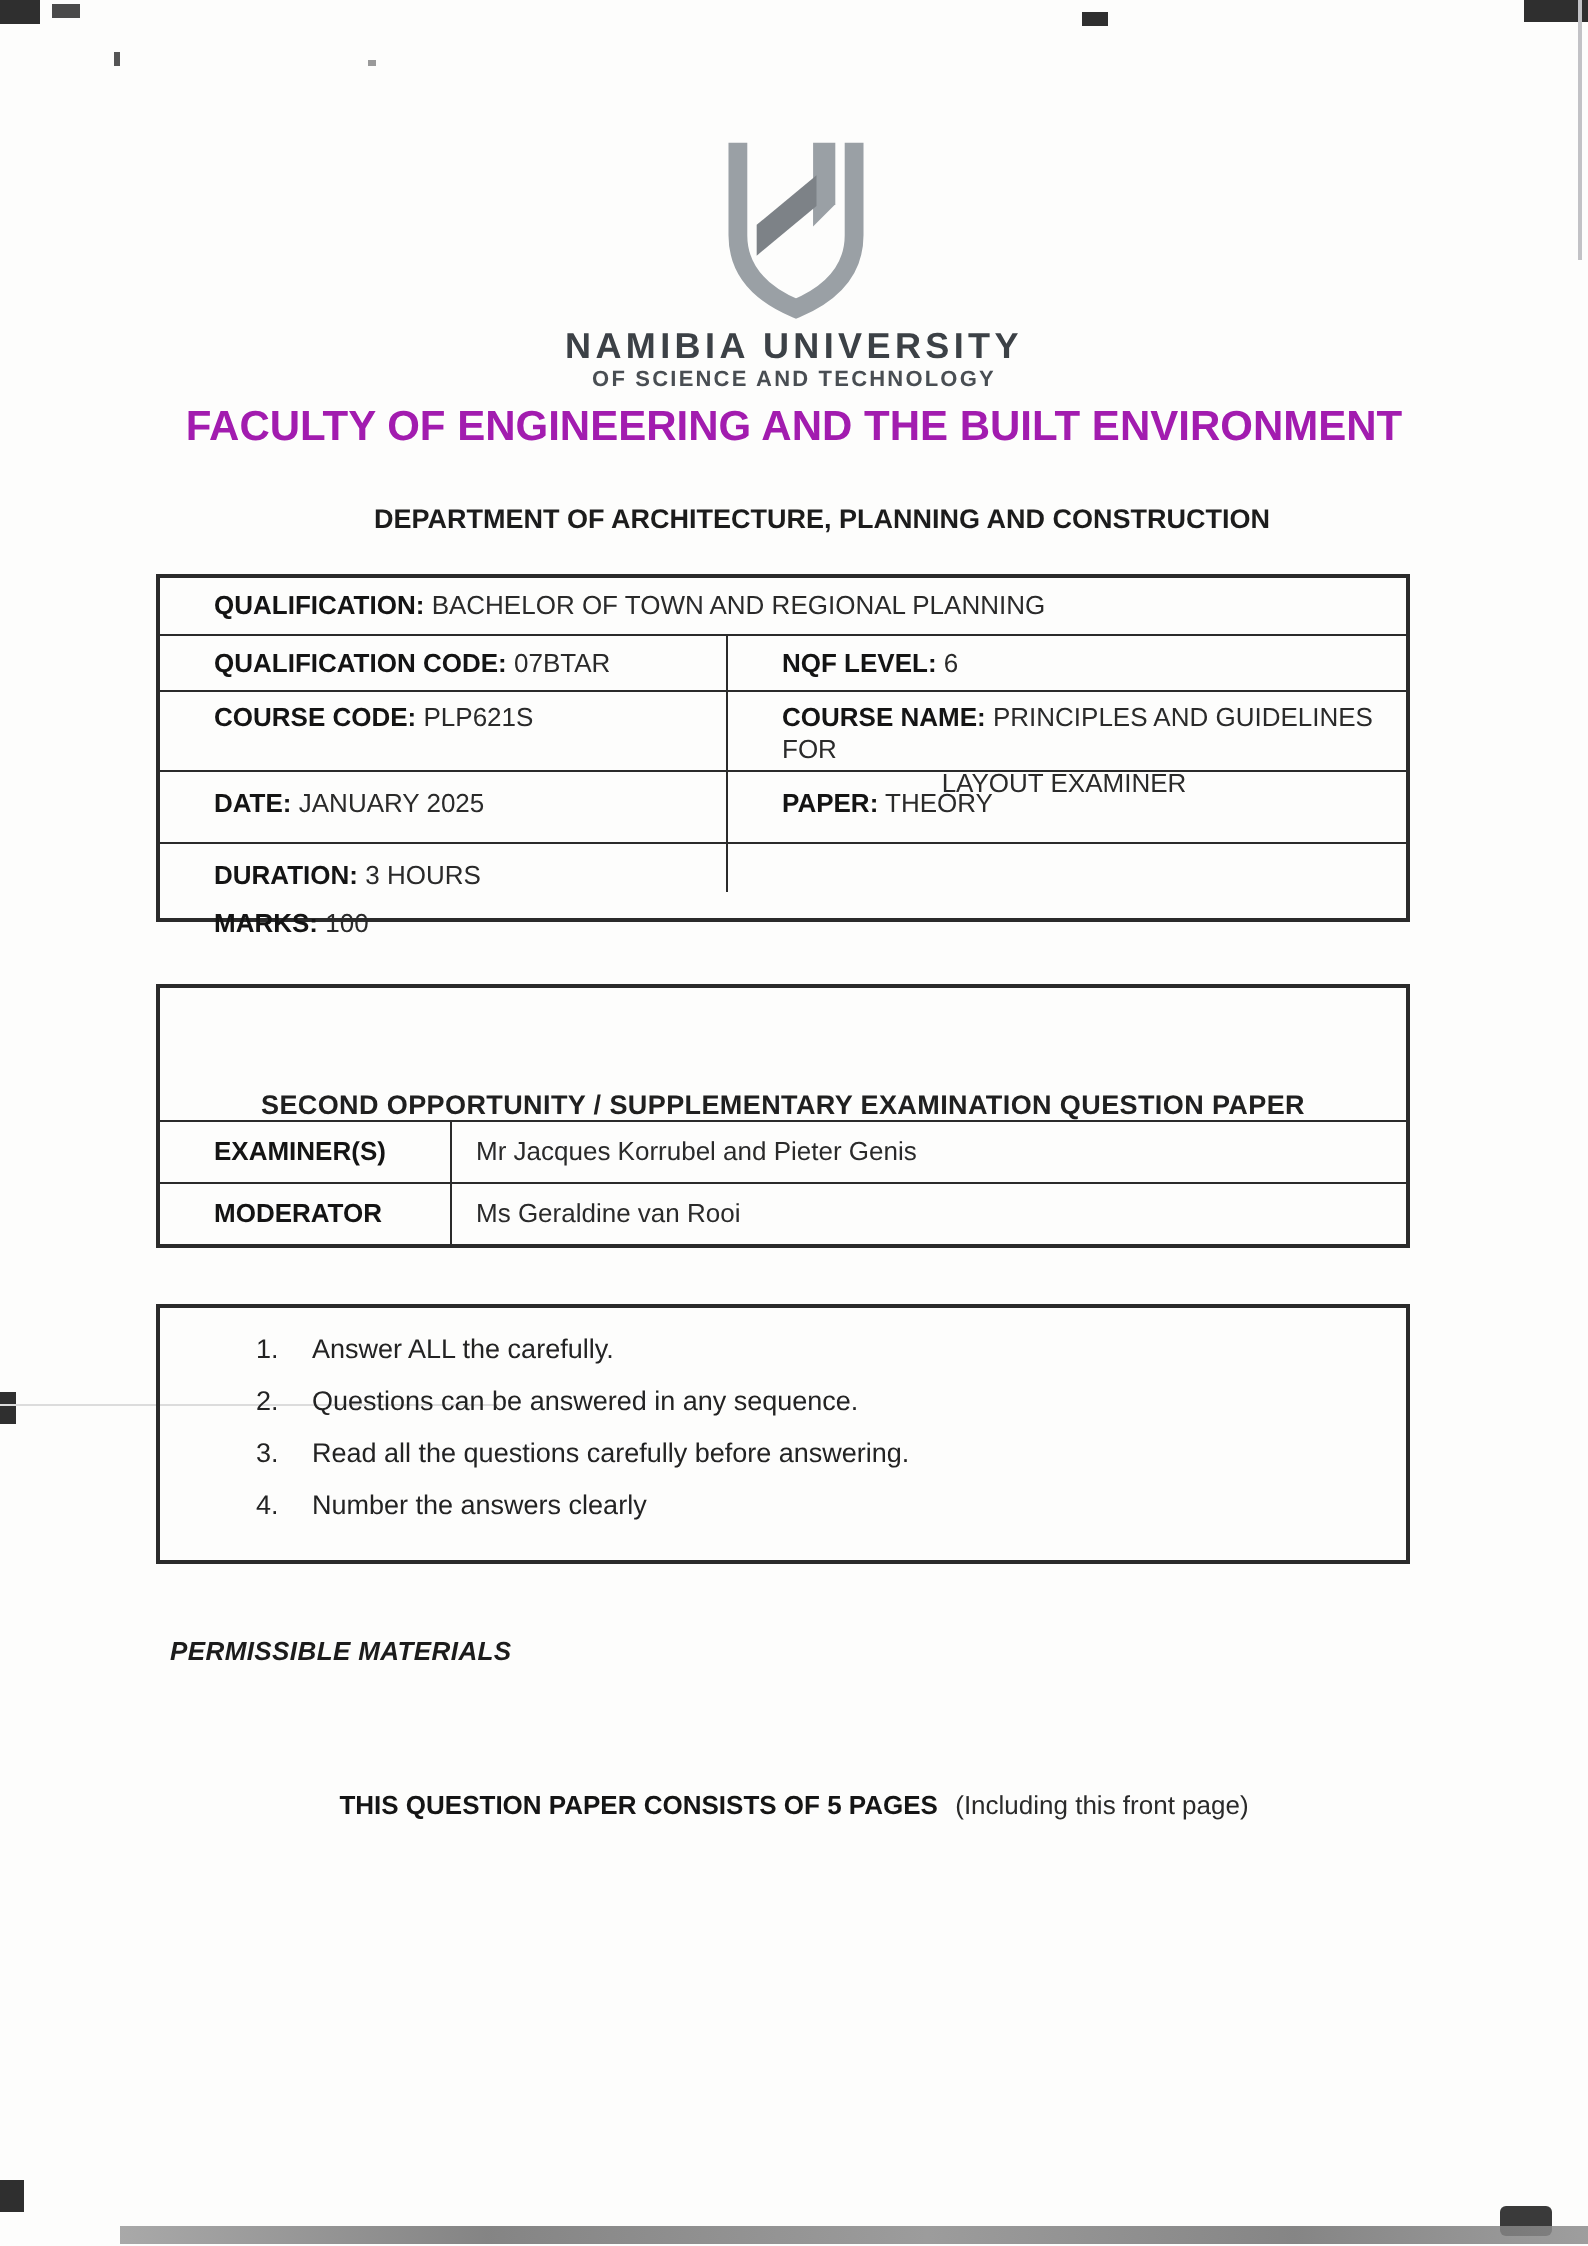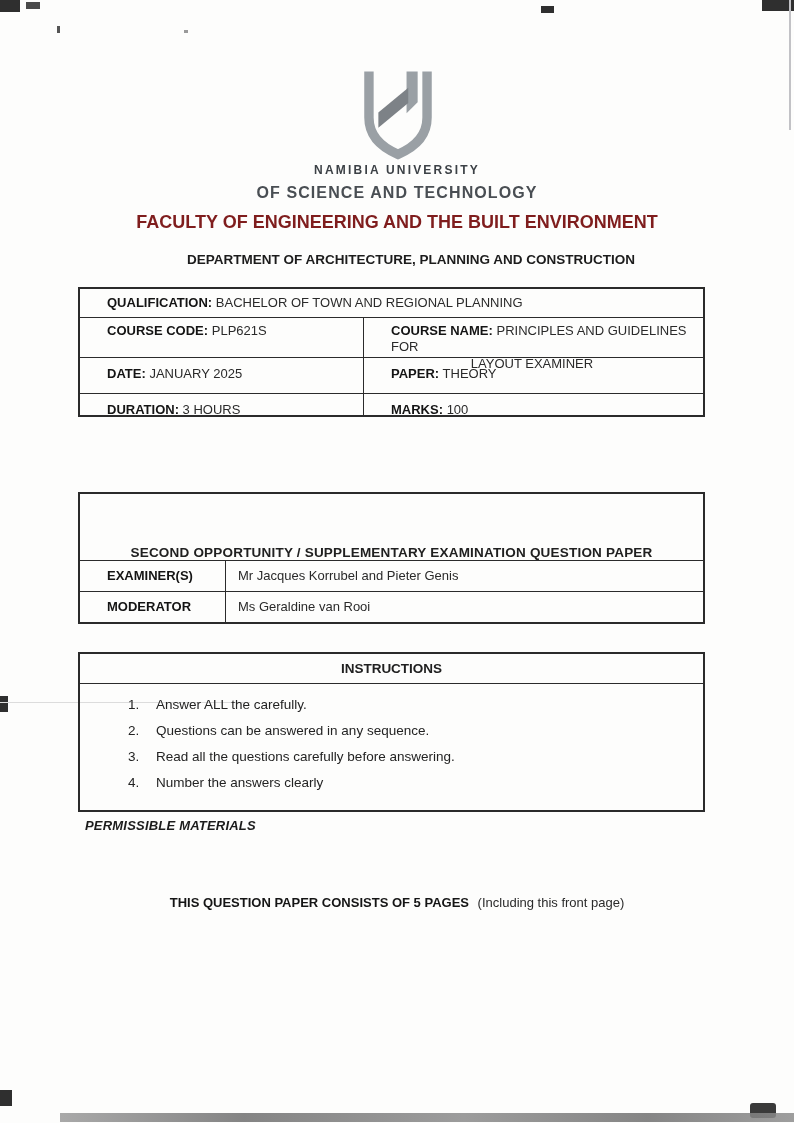--- a/index.html
+++ b/index.html
@@ -7,48 +7,48 @@
     position:relative; width:794px; height:1123px; margin:0 auto;
     background:#fdfdfc; overflow:hidden;
     font-family:"Liberation Sans", sans-serif; color:#202020;
   }
   .abs { position:absolute; }
   .center { left:0; right:0; text-align:center; }
 
   
   .logo-shield { left:352px; top:68px; width:92px; height:94px; }
   .uni-name {
-    top:163px; font-size:12px; font-weight:bold; letter-spacing:2.2px;
+    top:163px; font-size:18px; font-weight:bold; letter-spacing:2.2px;
     color:#3c4146;
   }
   .uni-tagline {
-    top:184px; font-size:16px; font-weight:bold; letter-spacing:1.1px;
+    top:184px; font-size:11px; font-weight:bold; letter-spacing:1.1px;
     color:#494e53;
   }
 
   
-  .faculty-heading { top:212px; font-size:18px; font-weight:bold; color:#7f1d1d; }
+  .faculty-heading { top:202px; font-size:21px; font-weight:bold; color:#a21caf; }
   .dept-heading    { top:252px; font-size:13.5px; font-weight:bold; color:#1c1c1c;padding-left:28px; }
 
   
   .doc-table { border:2px solid #2b2b2b; box-sizing:border-box; background:transparent; }
   .t-row { display:flex; box-sizing:border-box; border-top:1.5px solid #2b2b2b; }
   .t-row.first { border-top:none; }
   .t-cell { box-sizing:border-box; padding-left:27px; font-size:13px; line-height:1.25; }
   .t-cell .lbl { font-weight:bold; color:#141414; }
   .t-cell .val { font-weight:normal; color:#2a2a2a; }
   .t-divider { border-right:1.5px solid #2b2b2b; }
 
   .table1 { left:78px; top:287px; width:627px; }
   .table1 .col-left  { width:284px; }
   .table1 .col-right { flex:1; }
   .r28 { height:28px; } .r28 .t-cell { padding-top:6px; }
   .r40 { height:40px; } .r40 .t-cell { padding-top:5px; }
   .r36 { height:36px; } .r36 .t-cell { padding-top:8px; }
-  .r38 { height:22px; } .r38 .t-cell { padding-top:8px; }
+  .r38 { height:38px;flex-direction:column; } .r38 .t-cell { padding-top:8px; }
   .course-name-line2 { text-align:center; font-weight:normal; color:#2a2a2a; padding-right:30px; }
 
   .table2 { left:78px; top:492px; width:627px; }
   .table2 .title-row { height:66px; display:flex; align-items:flex-end; justify-content:center; }
   .table2 .title-text { font-size:13.5px; font-weight:bold; letter-spacing:0.2px; padding-top:18px; }
   .table2 .col-left  { width:146px; }
   .table2 .col-right { flex:1; padding-left:12px; }
   .r31 { height:31px; } .r31 .t-cell { padding-top:7px; }
 
   .table3 { left:78px; top:652px; width:627px; }
@@ -116,20 +116,30 @@
   <div class="abs center faculty-heading">FACULTY OF ENGINEERING AND THE BUILT ENVIRONMENT</div>
   <div class="abs center dept-heading">DEPARTMENT OF ARCHITECTURE, PLANNING AND CONSTRUCTION</div>
 
   <div class="abs doc-table table1">
     <div class="t-row first r28">
       <div class="t-cell" style="flex:1">
         <span class="lbl">QUALIFICATION:</span>
         <span class="val">BACHELOR OF TOWN AND REGIONAL PLANNING</span>
       </div>
     </div>
+    <div class="t-row r28">
+      <div class="t-cell col-left t-divider">
+        <span class="lbl">QUALIFICATION CODE:</span>
+        <span class="val">07BTAR</span>
+      </div>
+      <div class="t-cell col-right">
+        <span class="lbl">NQF LEVEL:</span>
+        <span class="val">6</span>
+      </div>
+    </div>
     <div class="t-row r40">
       <div class="t-cell col-left t-divider">
         <span class="lbl">COURSE CODE:</span>
         <span class="val">PLP621S</span>
       </div>
       <div class="t-cell col-right">
         <div>
           <span class="lbl">COURSE NAME:</span>
           <span class="val">PRINCIPLES AND GUIDELINES FOR</span>
         </div>
@@ -174,23 +184,20 @@
       <div class="t-cell col-left t-divider">
         <span class="lbl">MODERATOR</span>
       </div>
       <div class="t-cell col-right">
         <span class="val">Ms Geraldine van Rooi</span>
       </div>
     </div>
   </div>
 
   <div class="abs doc-table table3">
-    <div class="hdr-row">
-      <div class="hdr-text">INSTRUCTIONS</div>
-    </div>
     <ol class="instr-list">
       <li class="instr-item">Answer ALL the carefully.</li>
       <li class="instr-item">Questions can be answered in any sequence.</li>
       <li class="instr-item">Read all the questions carefully before answering.</li>
       <li class="instr-item">Number the answers clearly</li>
     </ol>
   </div>
 
   <div class="abs materials-heading">PERMISSIBLE MATERIALS</div>
   <div class="abs center pages-note">

